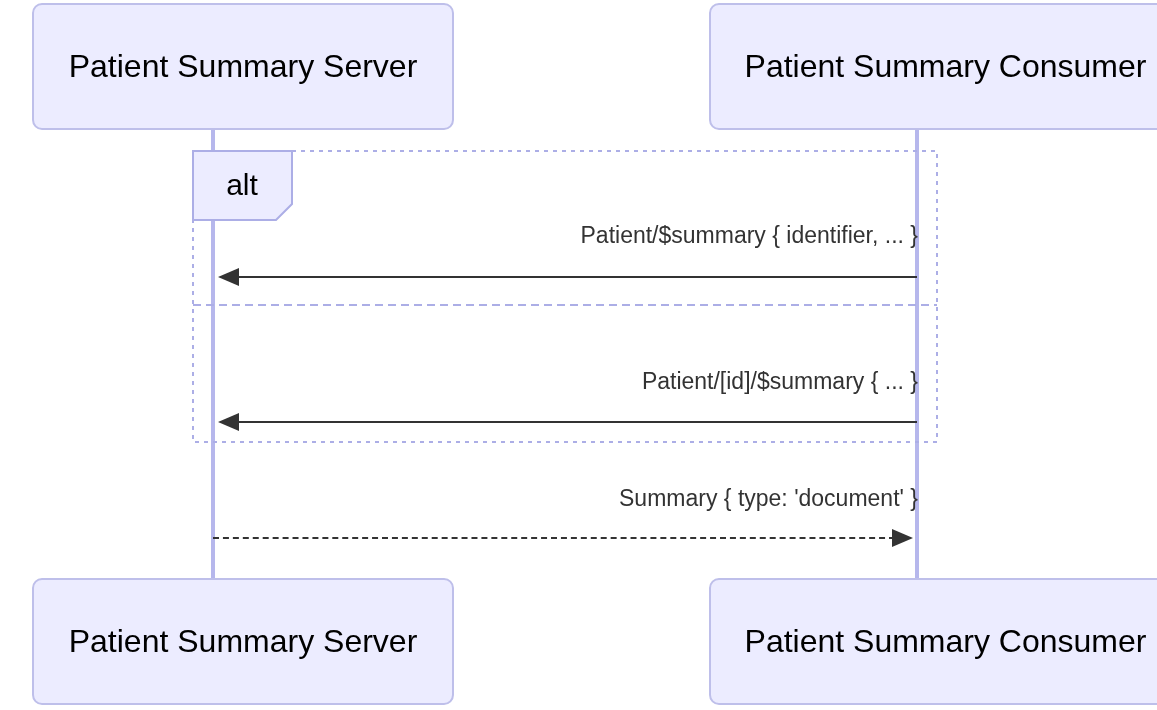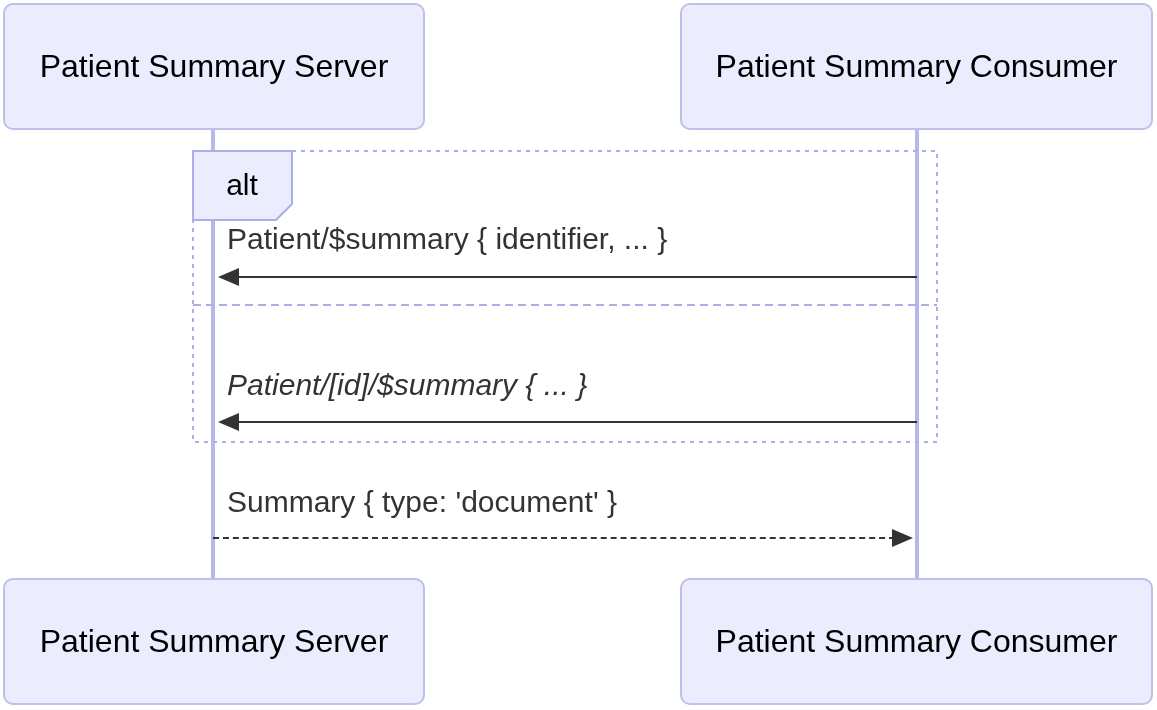--- a/index.html
+++ b/index.html
@@ -13,43 +13,43 @@
   .ll-server   { left:211px; }
   .ll-consumer { left:915px; }
 
   
   .actor {
     position:absolute; box-sizing:border-box;
     background:var(--actor_fill,#ECECFF);
     border:2px solid var(--actor_border,#BEBFEA);
     border-radius:10px;
     display:flex; align-items:center; justify-content:center;
-    font-size:32px; color:var(--actor_text,#000000); white-space:nowrap;
+    font-size:32px; color:var(--actor_text,#000000); white-space:nowrap;margin-left:29px;
   }
   .a-tl { left:3px;   top:3px;   width:422px; height:127px; }
   .a-tr { left:680px; top:3px;   width:473px; height:127px; }
   .a-bl { left:3px;   top:578px; width:422px; height:127px; }
   .a-br { left:680px; top:578px; width:473px; height:127px; }
 
   
   svg.overlay { position:absolute; left:0; top:0; pointer-events:none; }
 
   .alt-text {
     position:absolute; left:192px; top:150px; width:100px; height:70px;
     display:flex; align-items:center; justify-content:center;
     font-size:30px; color:#000;
   }
 
   
   .msg {
-    position:absolute; left:227px; width:704px; text-align:left;
-    font-size:30px; color:var(--message_color,#333333); white-space:nowrap;
+    position:absolute; left:214px; width:704px; text-align:right;
+    font-size:23px; color:var(--message_color,#333333); white-space:nowrap;
   }
   .m1 { top:222px; }
-  .m2 { top:368px;font-style:italic; }
+  .m2 { top:368px; }
   .m3 { top:485px; }
 
   .line { position:absolute; height:0; border-top:2px solid var(--message_color,#333333); }
   .l1 { left:236px; top:276px; width:681px; }
   .l2 { left:236px; top:421px; width:681px; }
   .l3 { left:213px; top:537px; width:682px; border-top-style:dashed; }
 
   .head { position:absolute; width:0; height:0; border-top:9px solid transparent; border-bottom:9px solid transparent; }
   .head-left  { border-right:21px solid var(--message_color,#333333); }
   .head-right { border-left:21px solid var(--message_color,#333333); }

